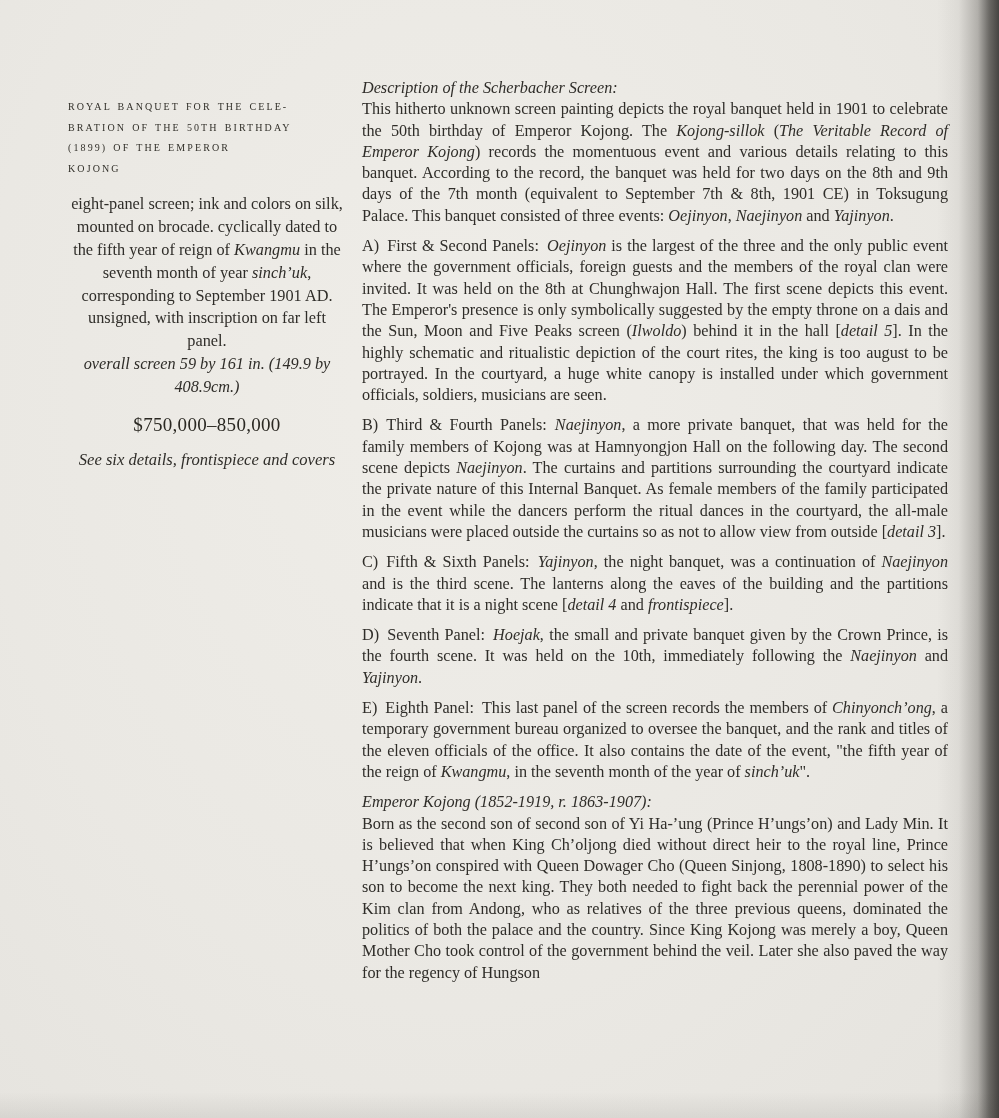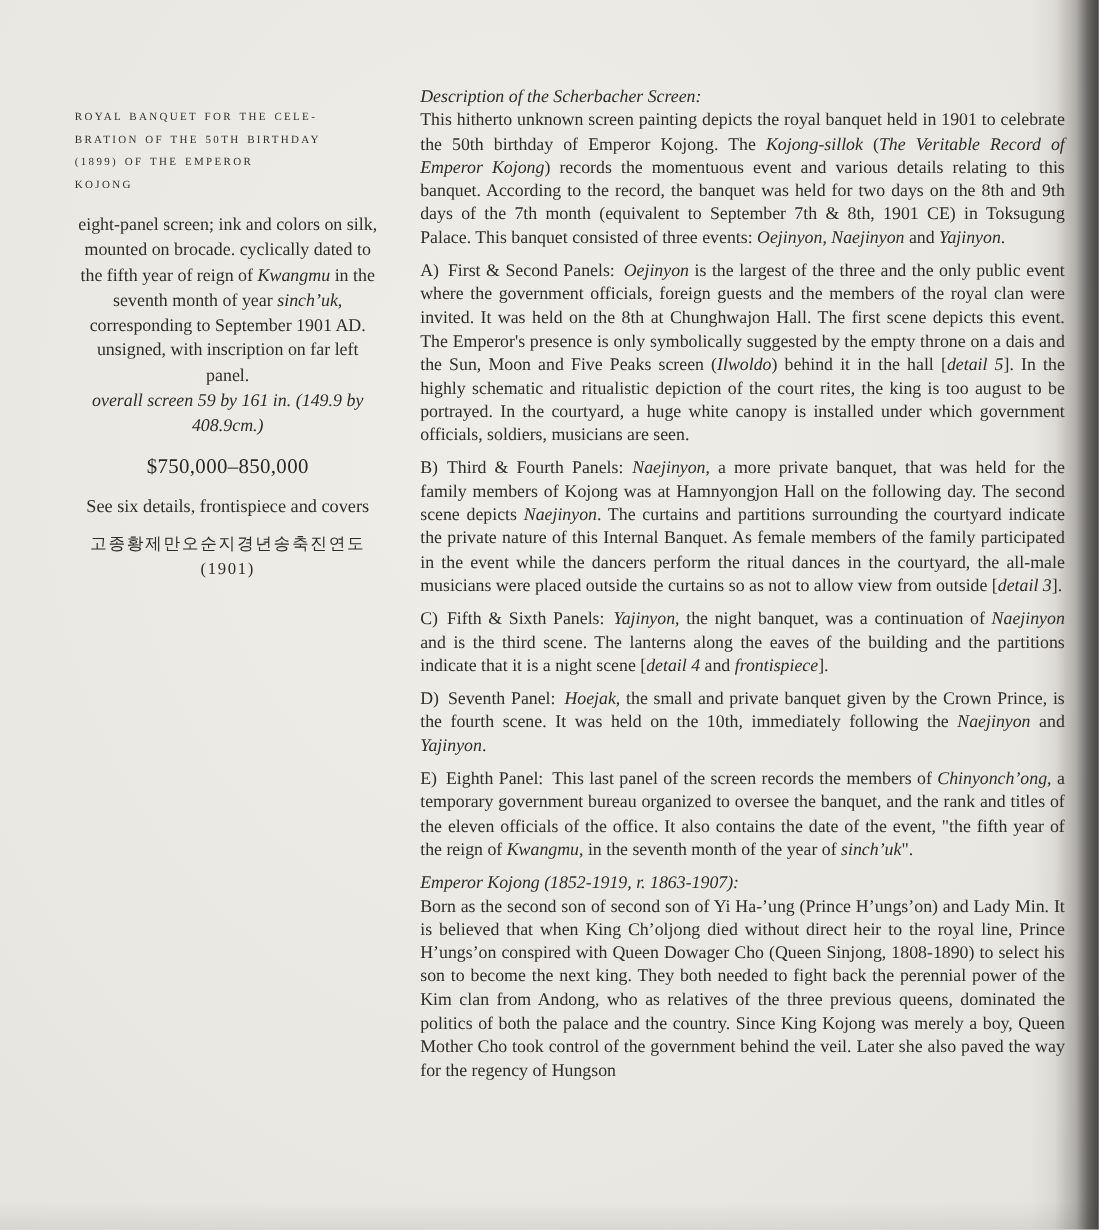--- a/index.html
+++ b/index.html
@@ -36,27 +36,27 @@
   .work-title {
     margin:21px 0 0 28px;
     font-size:10px; line-height:20.6px;
     letter-spacing:2.1px; word-spacing:1.5px;
     color:#32302a;
   }
   .lot-body { margin-left:28px; width:278px;text-align:center; }
   .medium { margin:14px 0 0; font-size:16.3px; line-height:22.8px; }
   .dimensions { margin:0; font-size:16.3px; line-height:22.8px; font-style:italic; }
   .estimate { margin:15px 0 0; font-size:19px; letter-spacing:0.3px; color:#2a2822; }
-  .details-note { margin:14px 0 0; font-size:16.6px; }
+  .details-note { margin:14px 0 0; font-size:16.6px; font-style:italic; }
   .korean { margin:13px 0 0; font-size:15.2px; line-height:23px; letter-spacing:1.5px;
             font-family:"Liberation Serif","DejaVu Sans",serif; }
 
   
   .description-column {
-    position:absolute; left:382px; top:78px; width:586px;
+    position:absolute; left:362px; top:78px; width:586px;
     font-size:16.2px; line-height:21.3px;
     text-align:justify;
   }
   .description-column p { margin:0 0 9px; }
   .run-in-heading { font-style:italic; }
   i { font-style:italic; }
 </style>
 </head>
 <body>
 
@@ -69,24 +69,20 @@
       <div>BRATION OF THE 50TH BIRTHDAY</div>
       <div>(1899) OF THE EMPEROR</div>
       <div>KOJONG</div>
     </div>
 
     <div class="lot-body">
       <p class="medium"><span>eight-panel screen; ink and colors on silk, mounted on brocade. cyclically dated to the fifth year of reign of </span><i>Kwangmu</i><span> in the seventh month of year </span><i>sinch’uk</i><span>, corresponding to September 1901 AD. unsigned, with inscription on far left panel.</span></p>
       <p class="dimensions">overall screen 59 by 161 in. (149.9 by 408.9cm.)</p>
       <p class="estimate">$750,000–850,000</p>
       <p class="details-note">See six details, frontispiece and covers</p>
-      <p class="korean">
-        <span>고종황제만오순지경년송축진연도</span><br>
-        <span>(1901)</span>
-      </p>
     </div>
   </div>
 
   <div class="description-column">
     <div class="run-in-heading">Description of the Scherbacher Screen:</div>
     <p><span>This hitherto unknown screen painting depicts the royal banquet held in 1901 to celebrate the 50th birthday of Emperor Kojong. The </span><i>Kojong-sillok</i><span> (</span><i>The Veritable Record of Emperor Kojong</i><span>) records the momentuous event and various details relating to this banquet. According to the record, the banquet was held for two days on the 8th and 9th days of the 7th month (equivalent to September 7th &amp; 8th, 1901 CE) in Toksugung Palace. This banquet consisted of three events: </span><i>Oejinyon</i><span>, </span><i>Naejinyon</i><span> and </span><i>Yajinyon</i><span>.</span></p>
 
     <p><span>A) First &amp; Second Panels: </span><i>Oejinyon</i><span> is the largest of the three and the only public event where the government officials, foreign guests and the members of the royal clan were invited. It was held on the 8th at Chunghwajon Hall. The first scene depicts this event. The Emperor's presence is only symbolically suggested by the empty throne on a dais and the Sun, Moon and Five Peaks screen (</span><i>Ilwoldo</i><span>) behind it in the hall [</span><i>detail 5</i><span>]. In the highly schematic and ritualistic depiction of the court rites, the king is too august to be portrayed. In the courtyard, a huge white canopy is installed under which government officials, soldiers, musicians are seen.</span></p>
     <p><span>B) Third &amp; Fourth Panels: </span><i>Naejinyon</i><span>, a more private banquet, that was held for the family members of Kojong was at Hamnyongjon Hall on the following day. The second scene depicts </span><i>Naejinyon</i><span>. The curtains and partitions surrounding the courtyard indicate the private nature of this Internal Banquet. As female members of the family participated in the event while the dancers perform the ritual dances in the courtyard, the all-male musicians were placed outside the curtains so as not to allow view from outside [</span><i>detail 3</i><span>].</span></p>
     <p><span>C) Fifth &amp; Sixth Panels: </span><i>Yajinyon</i><span>, the night banquet, was a continuation of </span><i>Naejinyon</i><span> and is the third scene. The lanterns along the eaves of the building and the partitions indicate that it is a night scene [</span><i>detail 4</i><span> and </span><i>frontispiece</i><span>].</span></p>

